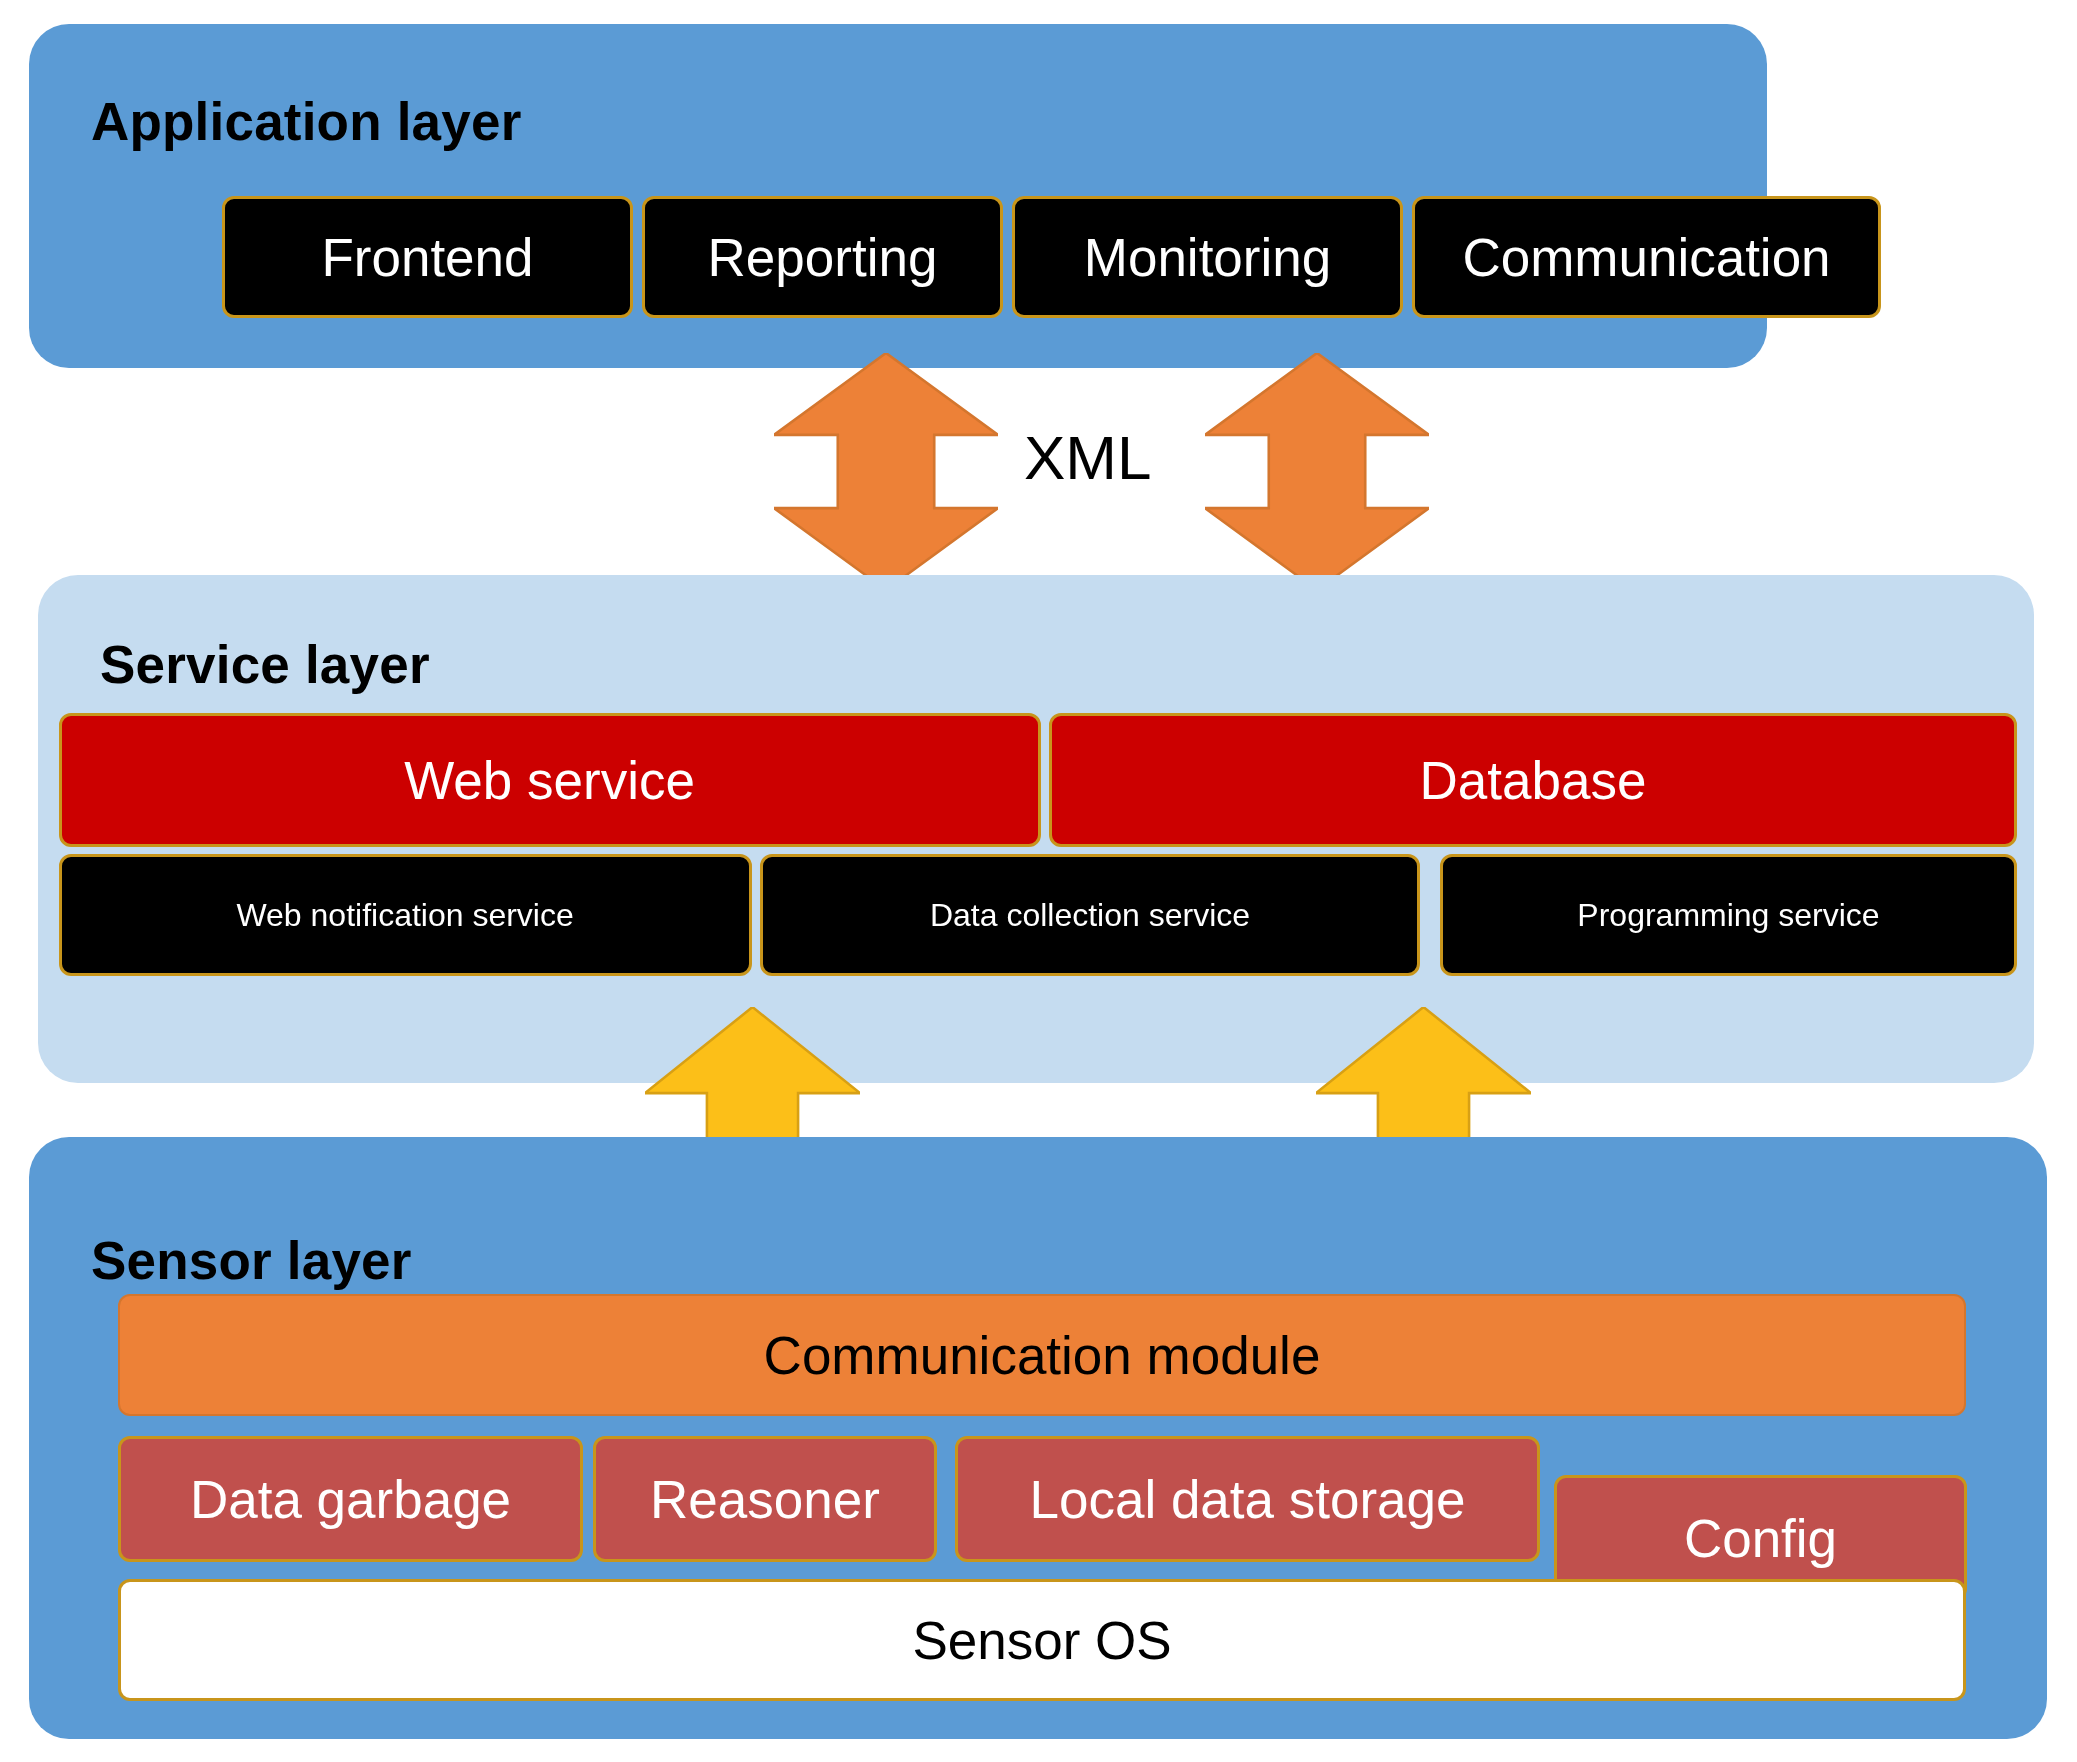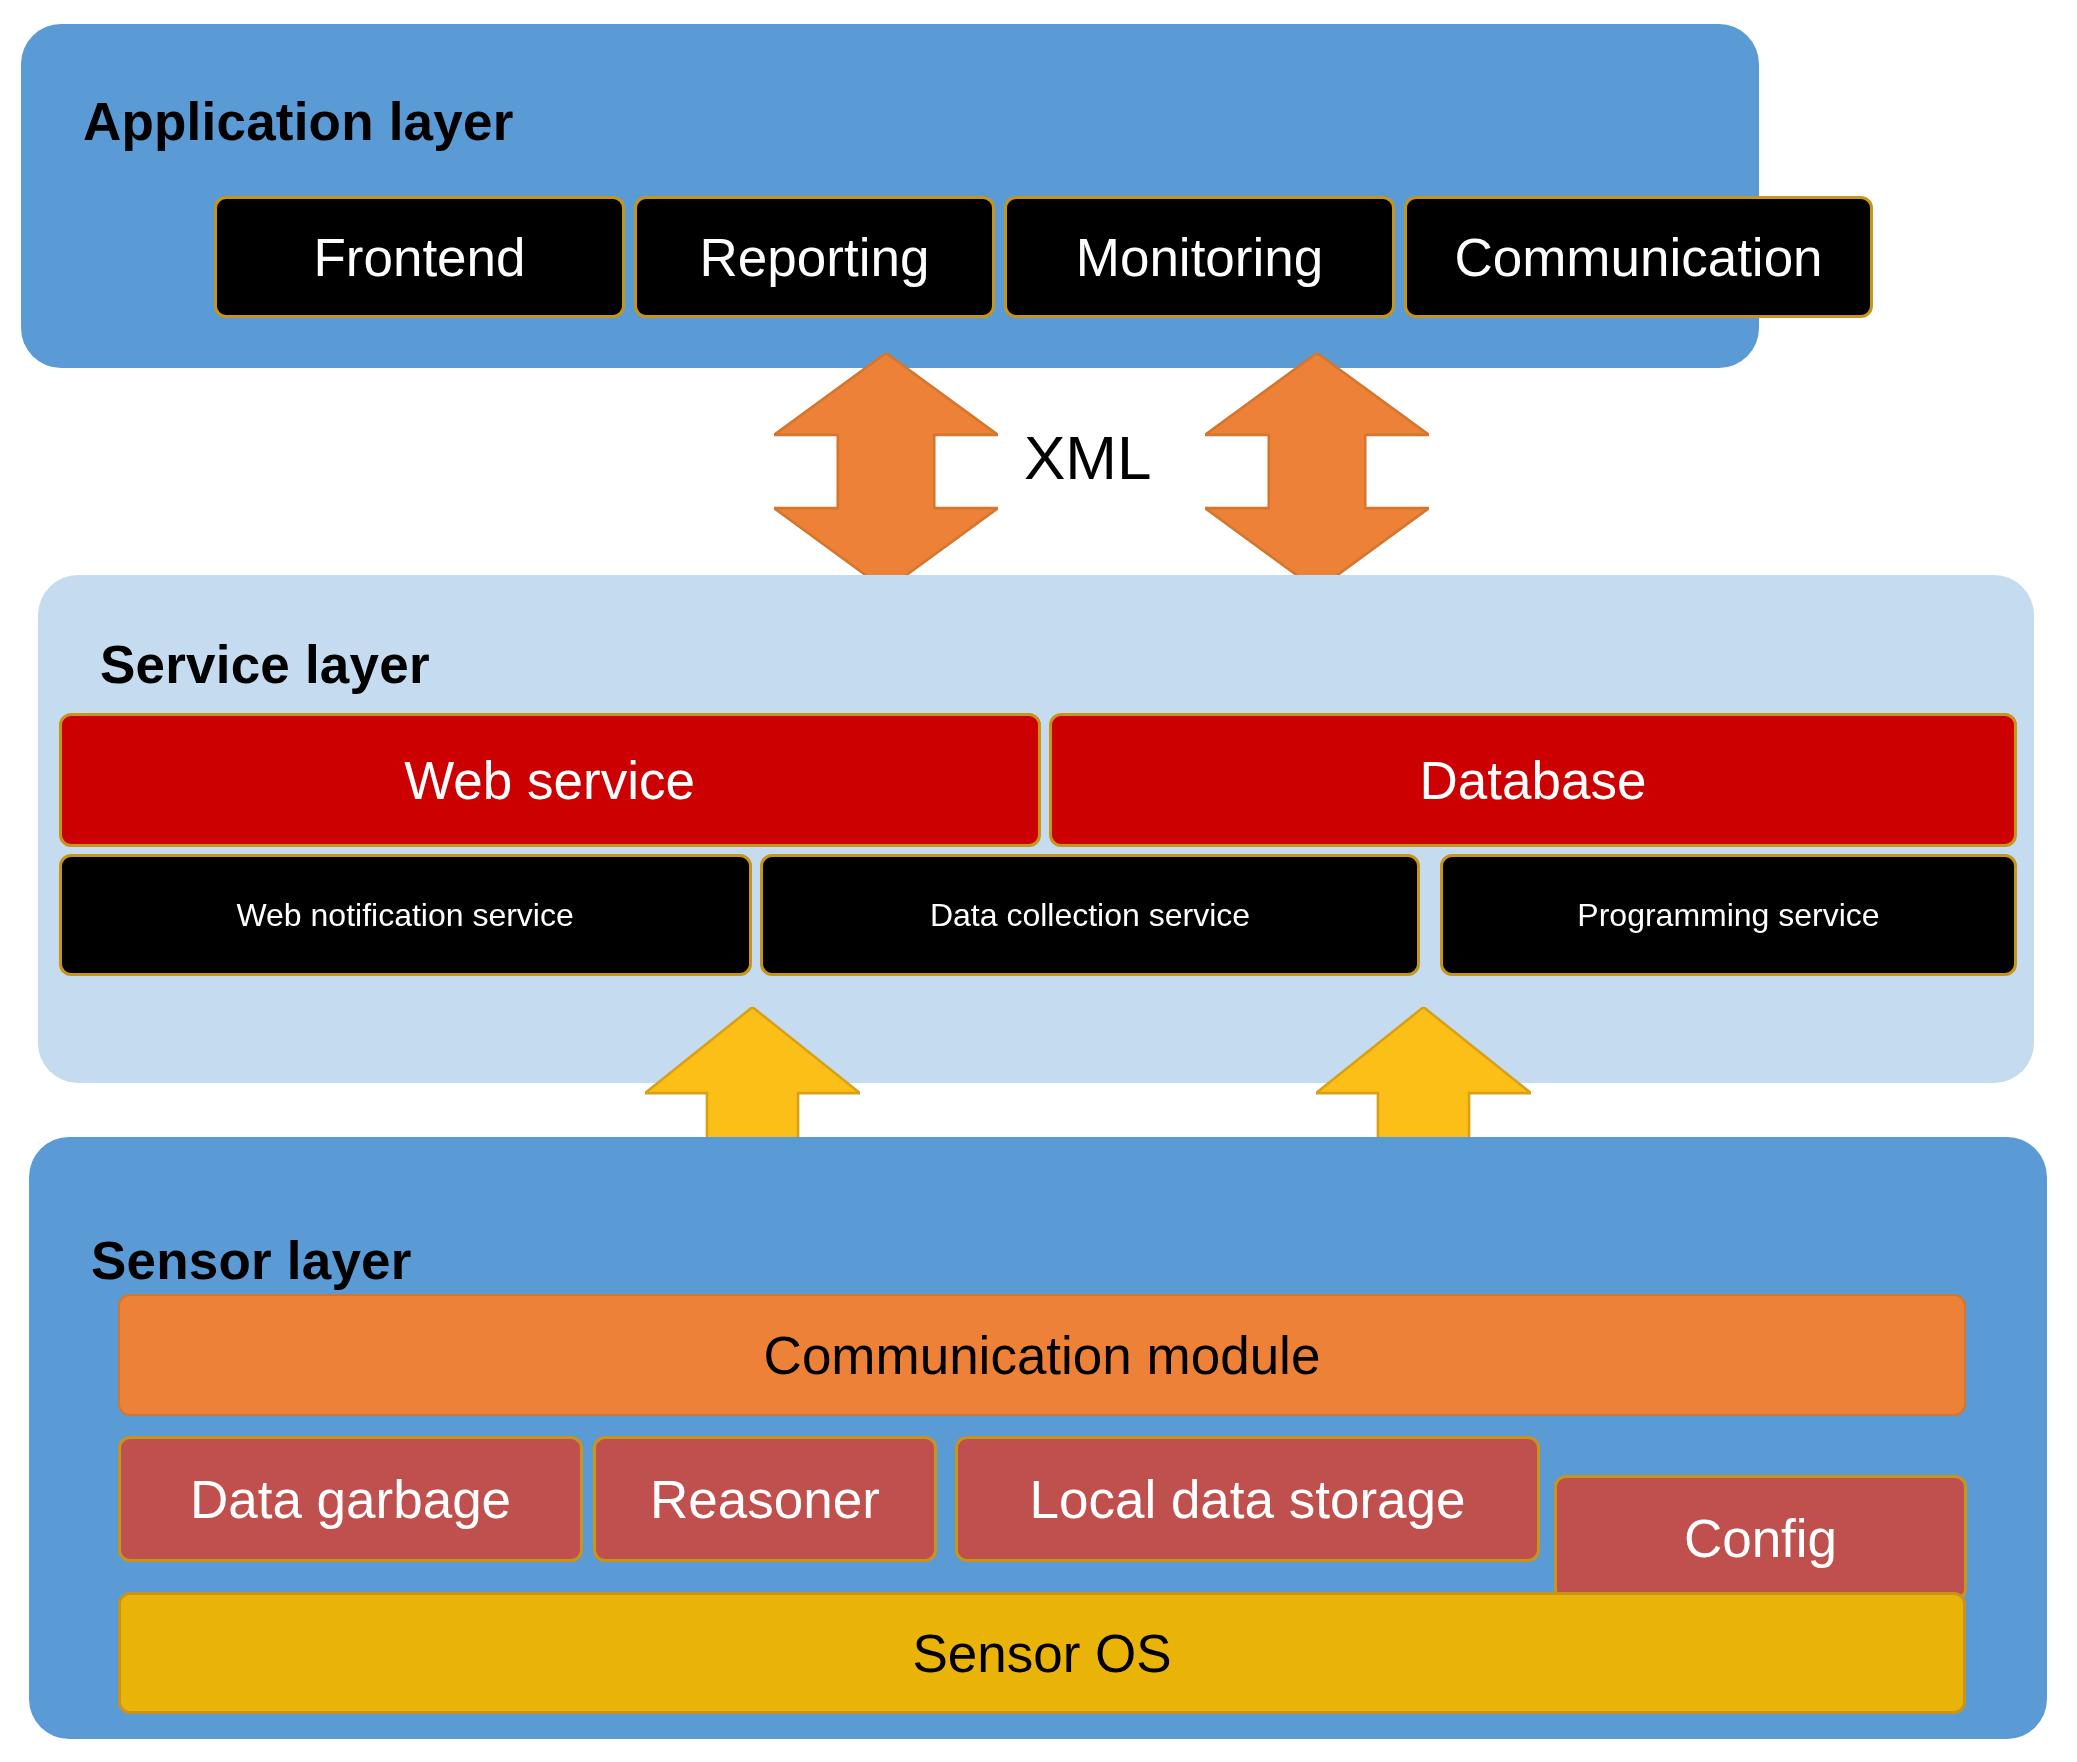--- a/index.html
+++ b/index.html
@@ -18,21 +18,21 @@
     overflow: hidden;
   }
 
   
   .layer {
     position: absolute;
     box-sizing: border-box;
     border-radius: 40px;
   }
   .layer-app {
-    left: 21px;
+    left: 29px;
     top: 24px;
     width: 1738px;
     height: 344px;
     background: #5B9BD5;
   }
   .layer-service {
     left: 38px;
     top: 575px;
     width: 1996px;
     height: 508px;
@@ -86,24 +86,23 @@
     background: #C0504D;
     border: 3.4px solid #C8951B;
     color: #ffffff;
   }
   .node-orange {
     background: #ED8137;
     border: 2.6px solid #D4762E;
     color: #000000;
   }
   .node-amber {
-    background: #eab308;
-    border: 3.4px solid #C8951B;
-    color: #000000;
-    margin-top: 13px;
+    background: #ffffff;
+    border: 3.4px solid #C8951B;
+    color: #000000;
   }
 
   
   .app-row .node { top: 172px; height: 122px; }
   .app-n0 { left: 193px;  width: 411px; }
   .app-n1 { left: 613px;  width: 361px; }
   .app-n2 { left: 983px; width: 391px; }
   .app-n3 { left: 1383px; width: 469px; }
 
   

